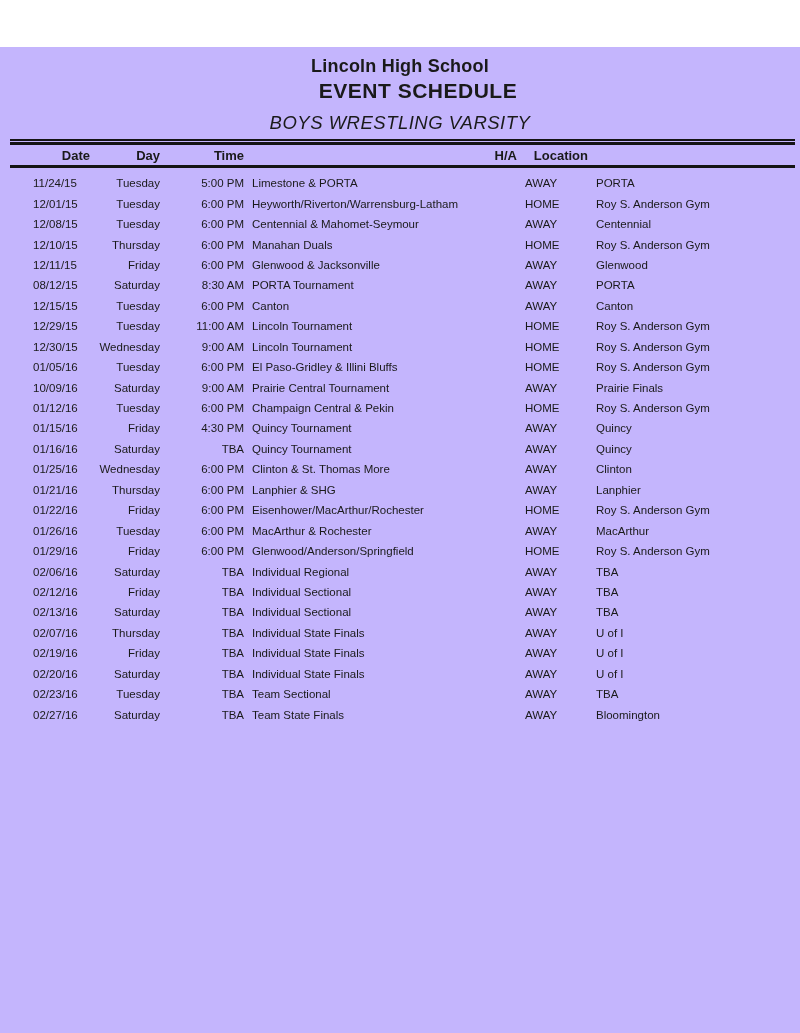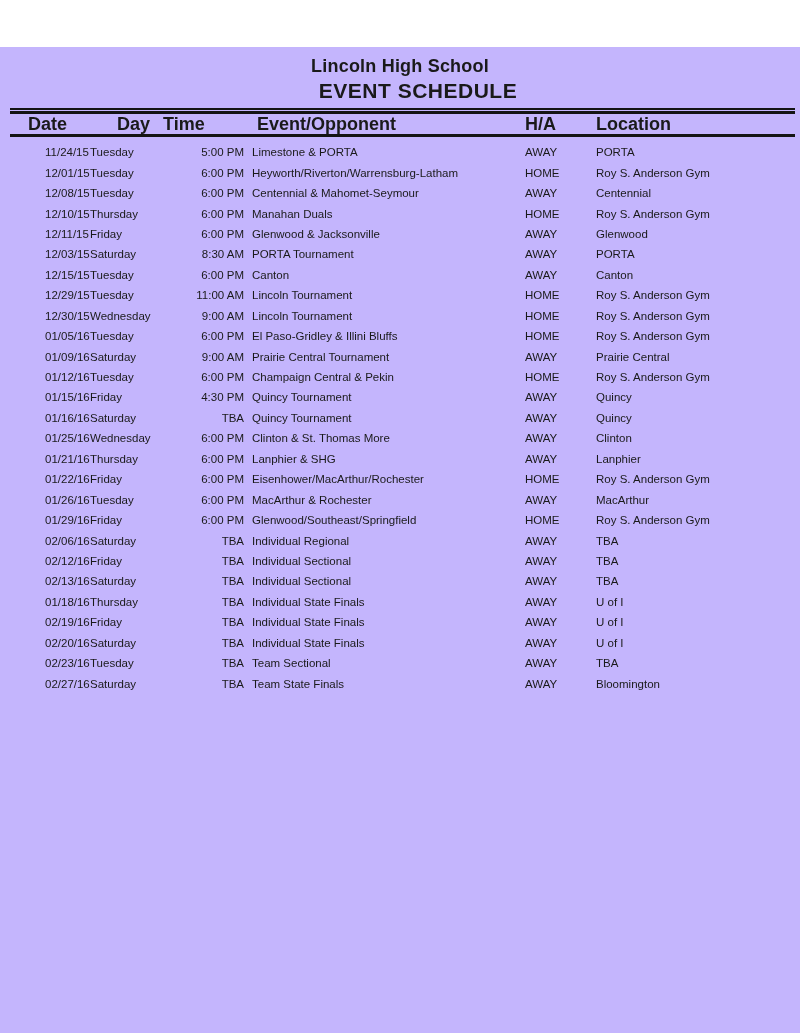--- a/index.html
+++ b/index.html
@@ -22,57 +22,57 @@
   .rule1{margin:5px 5px 0 10px;border-top:2px solid #141414;}
   .rule2{margin:1px 5px 0 10px;height:3px;background:#141414;}
   .rule3{margin:0 5px 0 10px;height:3px;background:#141414;}
   .grid{
     display:grid;
     grid-template-columns:90px 70px 84px 273px 71px 1fr;
     align-items:center;
     width:800px;
     box-sizing:border-box;
   }
-  .thead{height:20px;font-weight:bold;font-size:18px;}
+  .thead{height:20px;font-weight:bold;font-size:13px;text-align:right;}
   .thead .h-date{padding-left:28px;}
   .thead .h-day{padding-left:27px;}
   .thead .h-time{padding-left:3px;}
   .thead .h-event{padding-left:13px;}
   .thead .h-ha{padding-left:8px;}
   .thead .h-loc{padding-left:8px;}
   #rows{margin-top:5px;}
   .tr{height:20.45px;font-size:11.5px;}
   .td{white-space:nowrap;overflow:hidden;}
-  .c-date{padding-left:45px;}
-  .c-day{padding-left:0;}
+  .c-date{padding-left:33px;}
+  .c-day{padding-left:0;text-align:right;}
   .c-time{text-align:right;}
   .c-event{padding-left:8px;}
   .c-ha{padding-left:8px;}
   .c-loc{padding-left:8px;}
   .footer-rule{position:absolute;left:0;right:0;top:1011px;height:3px;background:#222;}
   .page-number{position:absolute;left:8px;top:1015px;font-size:16px;color:#111;}
 </style>
 </head>
 <body>
 
 <div class="page">
 
   <div class="doc-header">
     <div class="school">Lincoln High School</div>
     <div class="title">EVENT SCHEDULE</div>
+    <div class="subtitle">BOYS WRESTLING VARSITY</div>
   </div>
 
   <div class="rule1"></div>
   <div class="rule2"></div>
 
   <div class="grid thead">
     <div class="h-date">Date</div>
     <div class="h-day">Day</div>
     <div class="h-time">Time</div>
-    <div class="h-event">Event/Opponent</div>
     <div class="h-ha">H/A</div>
     <div class="h-loc">Location</div>
   </div>
 
   <div class="rule3"></div>
 
   <div id="rows">
   <div class="grid tr">
     <div class="td c-date">11/24/15</div>
     <div class="td c-day">Tuesday</div>
@@ -112,21 +112,21 @@
   <div class="grid tr">
     <div class="td c-date">12/11/15</div>
     <div class="td c-day">Friday</div>
     <div class="td c-time">6:00 PM</div>
     <div class="td c-event">Glenwood &amp; Jacksonville</div>
     <div class="td c-ha">AWAY</div>
     <div class="td c-loc">Glenwood</div>
   </div>
 
   <div class="grid tr">
-    <div class="td c-date">12/03/15</div>
+    <div class="td c-date">08/12/15</div>
     <div class="td c-day">Saturday</div>
     <div class="td c-time">8:30 AM</div>
     <div class="td c-event">PORTA Tournament</div>
     <div class="td c-ha">AWAY</div>
     <div class="td c-loc">PORTA</div>
   </div>
 
   <div class="grid tr">
     <div class="td c-date">12/15/15</div>
     <div class="td c-day">Tuesday</div>
@@ -157,26 +157,26 @@
   <div class="grid tr">
     <div class="td c-date">01/05/16</div>
     <div class="td c-day">Tuesday</div>
     <div class="td c-time">6:00 PM</div>
     <div class="td c-event">El Paso-Gridley &amp; Illini Bluffs</div>
     <div class="td c-ha">HOME</div>
     <div class="td c-loc">Roy S. Anderson Gym</div>
   </div>
 
   <div class="grid tr">
-    <div class="td c-date">01/09/16</div>
+    <div class="td c-date">10/09/16</div>
     <div class="td c-day">Saturday</div>
     <div class="td c-time">9:00 AM</div>
     <div class="td c-event">Prairie Central Tournament</div>
     <div class="td c-ha">AWAY</div>
-    <div class="td c-loc">Prairie Central</div>
+    <div class="td c-loc">Prairie Finals</div>
   </div>
 
   <div class="grid tr">
     <div class="td c-date">01/12/16</div>
     <div class="td c-day">Tuesday</div>
     <div class="td c-time">6:00 PM</div>
     <div class="td c-event">Champaign Central &amp; Pekin</div>
     <div class="td c-ha">HOME</div>
     <div class="td c-loc">Roy S. Anderson Gym</div>
   </div>
@@ -232,21 +232,21 @@
     <div class="td c-time">6:00 PM</div>
     <div class="td c-event">MacArthur &amp; Rochester</div>
     <div class="td c-ha">AWAY</div>
     <div class="td c-loc">MacArthur</div>
   </div>
 
   <div class="grid tr">
     <div class="td c-date">01/29/16</div>
     <div class="td c-day">Friday</div>
     <div class="td c-time">6:00 PM</div>
-    <div class="td c-event">Glenwood/Southeast/Springfield</div>
+    <div class="td c-event">Glenwood/Anderson/Springfield</div>
     <div class="td c-ha">HOME</div>
     <div class="td c-loc">Roy S. Anderson Gym</div>
   </div>
 
   <div class="grid tr">
     <div class="td c-date">02/06/16</div>
     <div class="td c-day">Saturday</div>
     <div class="td c-time">TBA</div>
     <div class="td c-event">Individual Regional</div>
     <div class="td c-ha">AWAY</div>
@@ -265,21 +265,21 @@
   <div class="grid tr">
     <div class="td c-date">02/13/16</div>
     <div class="td c-day">Saturday</div>
     <div class="td c-time">TBA</div>
     <div class="td c-event">Individual Sectional</div>
     <div class="td c-ha">AWAY</div>
     <div class="td c-loc">TBA</div>
   </div>
 
   <div class="grid tr">
-    <div class="td c-date">01/18/16</div>
+    <div class="td c-date">02/07/16</div>
     <div class="td c-day">Thursday</div>
     <div class="td c-time">TBA</div>
     <div class="td c-event">Individual State Finals</div>
     <div class="td c-ha">AWAY</div>
     <div class="td c-loc">U of I</div>
   </div>
 
   <div class="grid tr">
     <div class="td c-date">02/19/16</div>
     <div class="td c-day">Friday</div>

